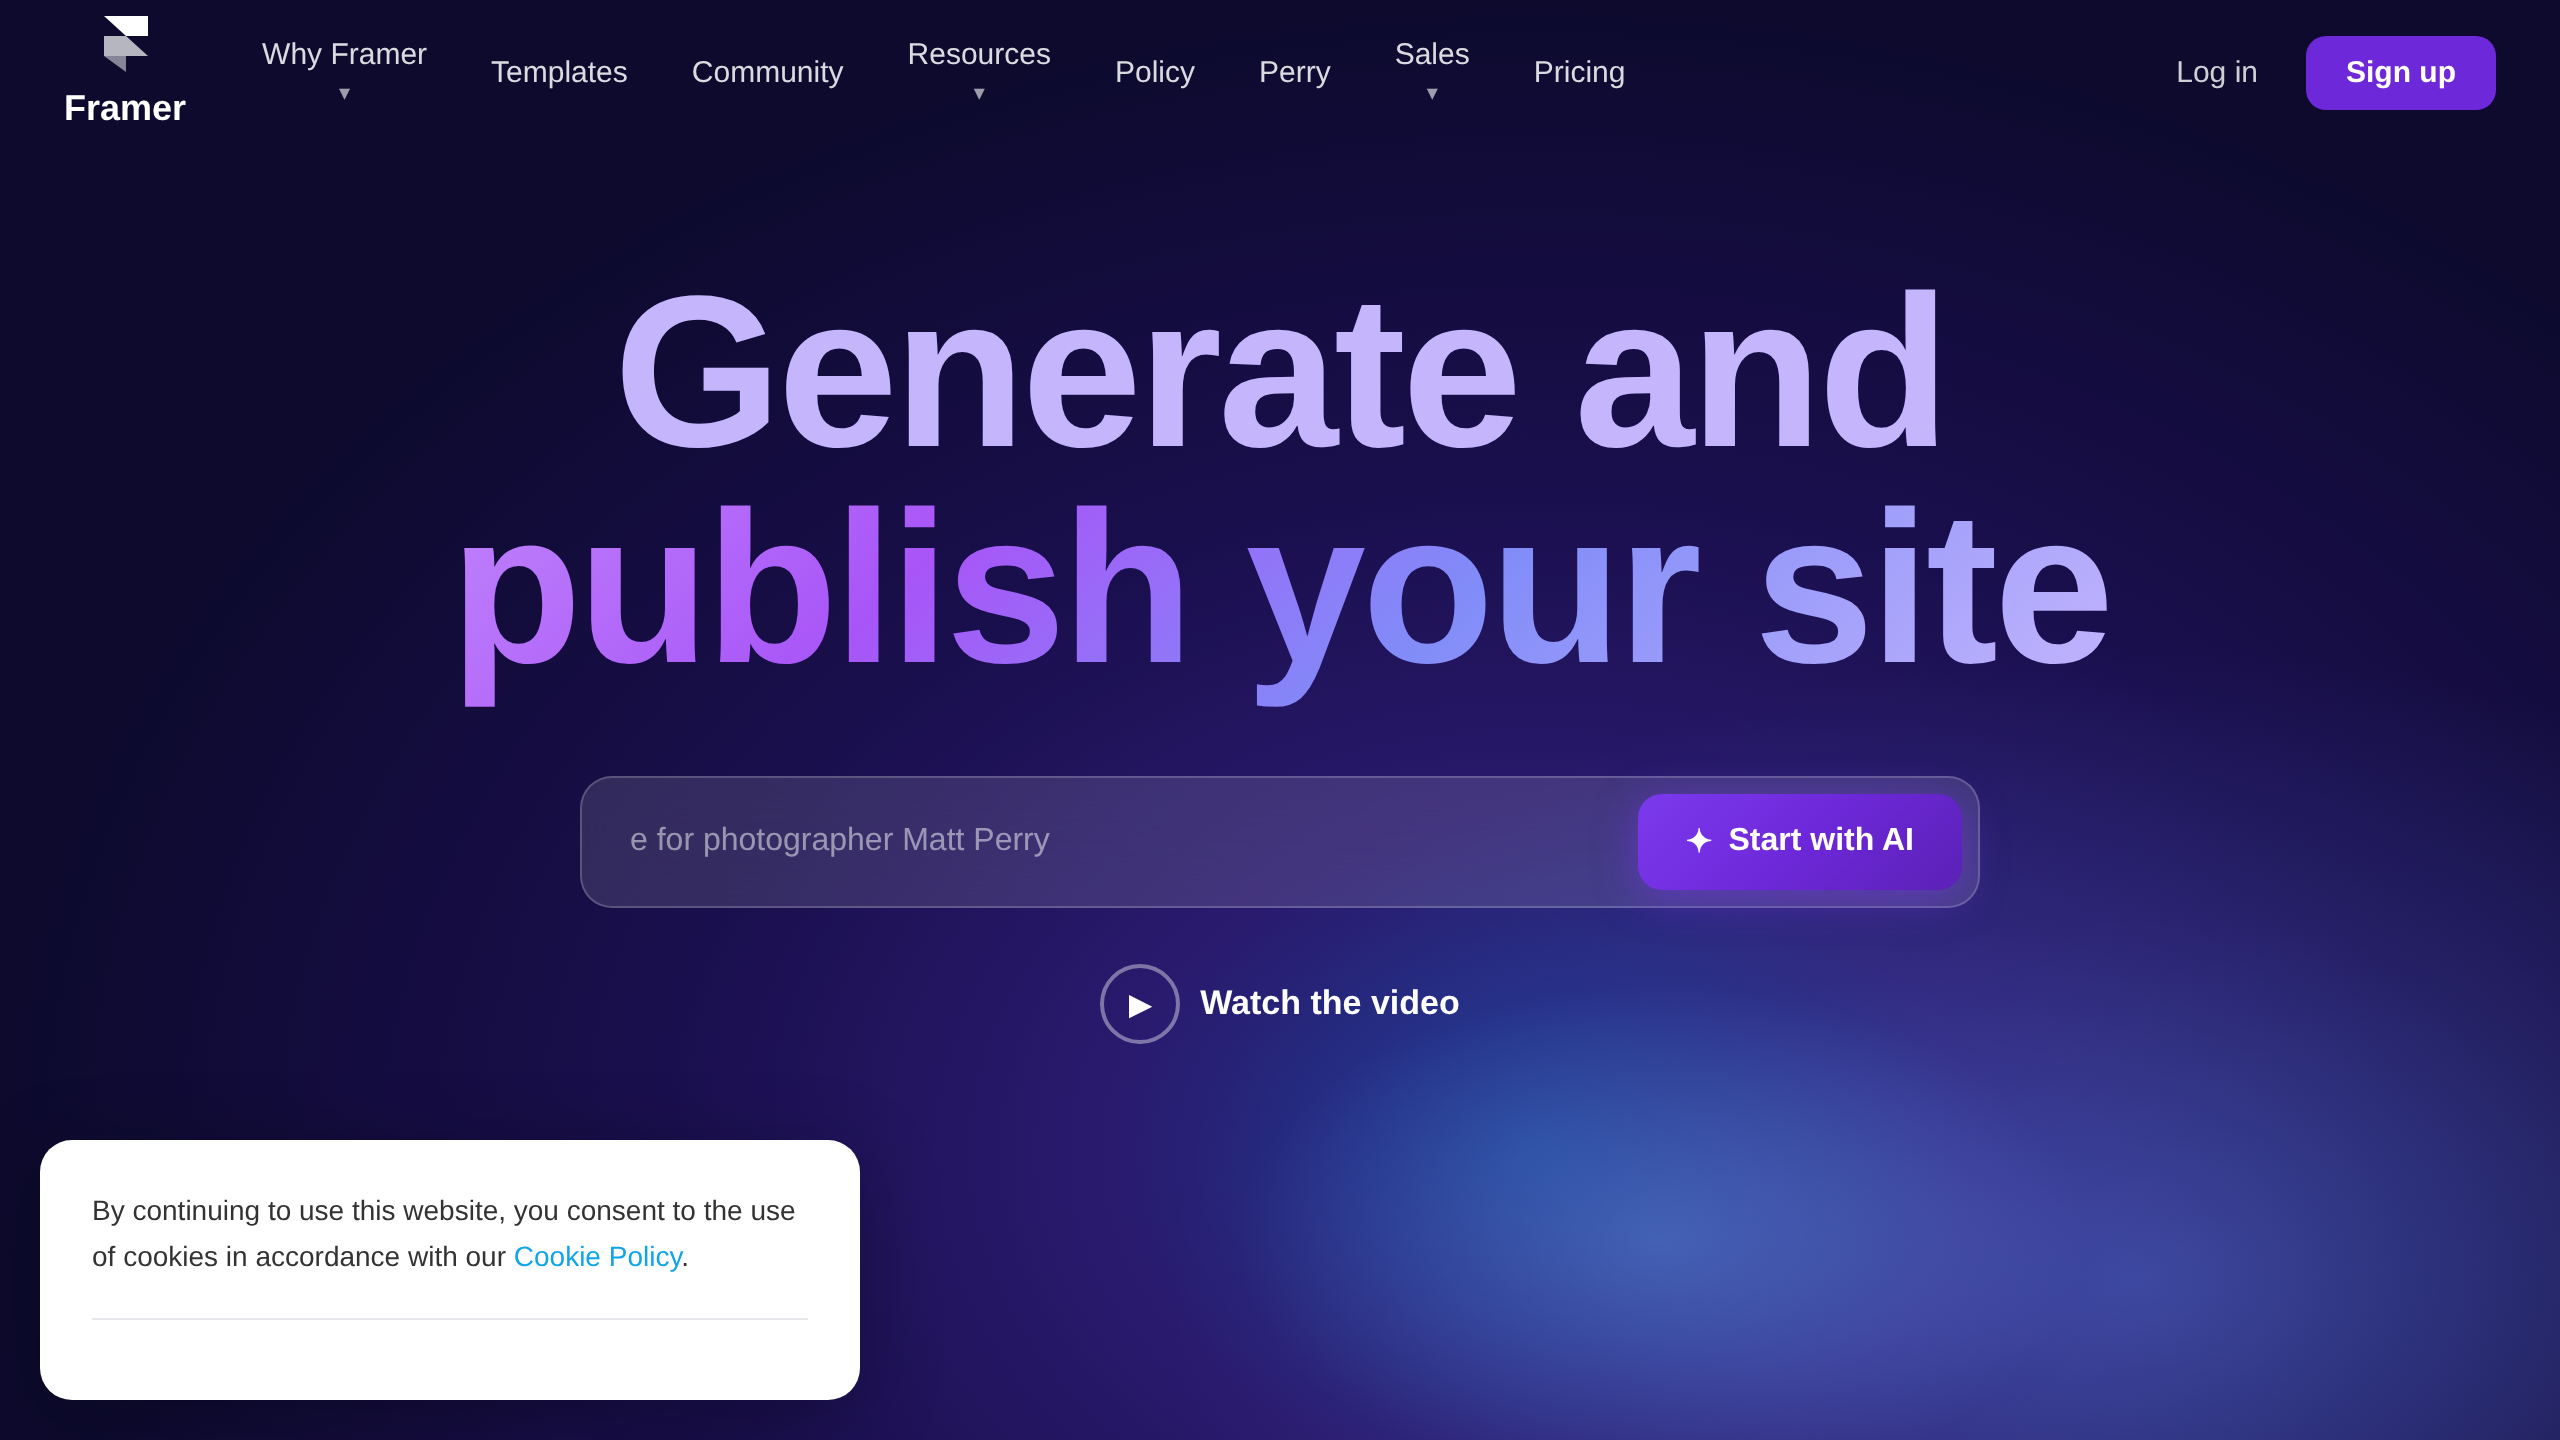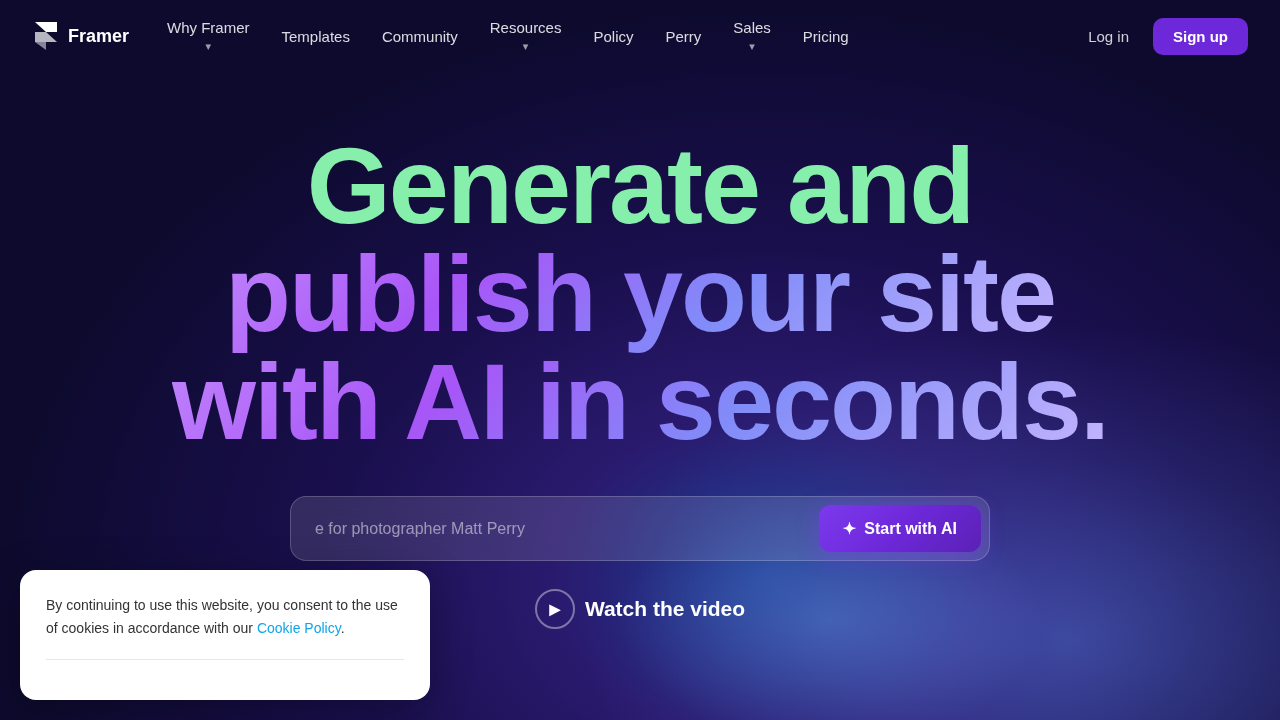--- a/index.html
+++ b/index.html
@@ -51,20 +51,21 @@
 
     .nav-logo {
       display: flex;
       align-items: center;
       gap: 8px;
       color: white;
       font-size: 18px;
       font-weight: 700;
       text-decoration: none;
       margin-right: 24px;
+      flex-direction: column;
     }
 
     .framer-icon {
       width: 28px;
       height: 28px;
       display: flex;
       align-items: center;
       justify-content: center;
     }
 
@@ -139,21 +140,21 @@
 
     .hero-title {
       font-size: 108px;
       font-weight: 900;
       line-height: 1.0;
       letter-spacing: -2px;
       max-width: 1100px;
     }
 
     .hero-title-white {
-      color: #86efac;
+      color: #c4b5fd;
       text-align: right;
     }
 
     .hero-title-gradient {
       background: linear-gradient(135deg, #c084fc 0%, #a855f7 30%, #818cf8 60%, #c4b5fd 100%);
       -webkit-background-clip: text;
       -webkit-text-fill-color: transparent;
       background-clip: text;
     }
 
@@ -334,37 +335,36 @@
   <div class="nav-right">
     <button class="btn-login">Log in</button>
     <button class="btn-signup">Sign up</button>
   </div>
 </nav>
 
 <div class="hero">
   <h1 class="hero-title">
     <span class="hero-title-white">Generate and</span><br>
     <span class="hero-title-gradient">publish your site</span><br>
-    <span class="hero-title-gradient">with AI in seconds.</span>
   </h1>
 </div>
 
 <div class="search-container">
   <div class="search-bar">
     <input class="search-input" type="text" placeholder="e for photographer Matt Perry" style="">
     <button class="btn-start-ai">
       <span class="sparkle-icon">✦</span>
       <span>Start with AI</span>
     </button>
   </div>
 </div>
 
 <div class="watch-video" style="position:relative; z-index:5; display:flex; align-items:center; gap:10px; margin-top:28px; margin-left:auto; margin-right:auto; width:fit-content;">
   <div class="play-btn">▶</div>
-  <span style="color:white; font-size:21px; font-weight:600;">Watch the video</span>
+  <span style="color:white; font-size:17px; font-weight:600;">Watch the video</span>
 </div>
 
 <div class="cookie-banner">
   <p class="cookie-text">
     <span>By continuing to use this website, you consent to the use of cookies in accordance with our </span><a href="#" class="cookie-link">Cookie Policy</a><span>.</span>
   </p>
   <div class="cookie-divider"></div>
 </div>
 
 </body></html>

